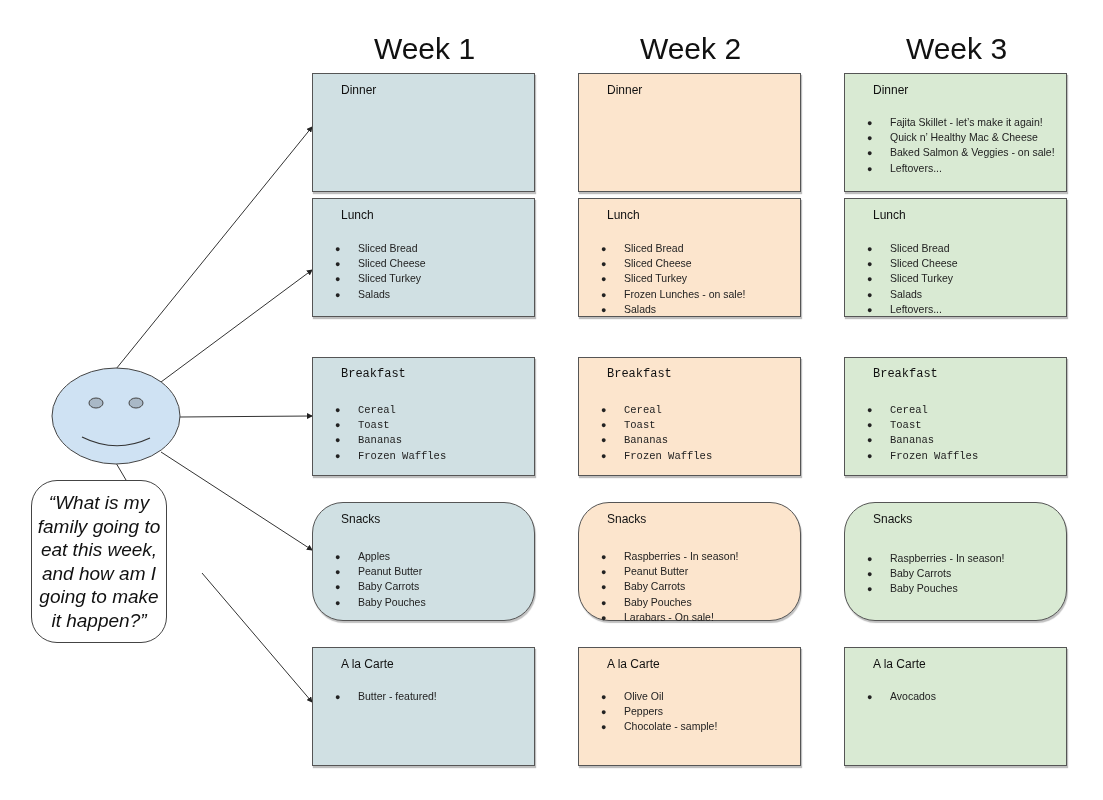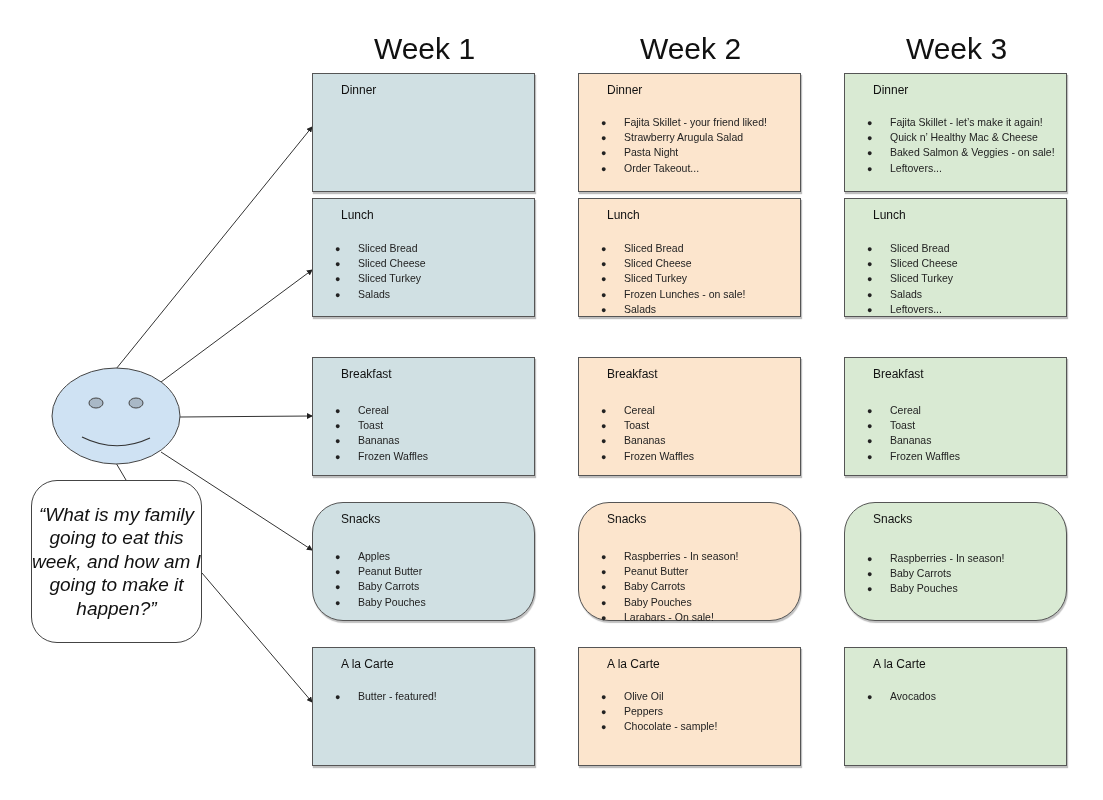--- a/index.html
+++ b/index.html
@@ -11,30 +11,30 @@
           box-sizing: border-box; box-shadow: 1px 2px 1px rgba(0,0,0,0.25); }
   .card .title { position: absolute; left: 12px; top: 9px; font-size: 12px; color: #111; margin-left: 16px; }
   .card ul { position: absolute; left: 12px; top: 42px; margin: 0; padding: 0; list-style: none; }
   .card li { font-size: 10.5px; line-height: 14.2px; white-space: nowrap; color: #222; }
   .card li .bullet { display: inline-block; width: 33px; padding-left: 10px; box-sizing: border-box; font-size: 9px; }
   .w1 { left: 312px; background: #d0e0e3; }
   .w2 { left: 578px; background: #fce5cd; }
   .w3 { left: 844px; background: #d9ead3; }
   .r0 { top: 73px; }
   .r1 { top: 198px; padding-left: 28px; }
-  .r2 { top: 357px; }
+  .r2 { top: 357px; font-family: Liberation Mono, monospace; }
   .r3 { top: 502px; border-radius: 31px; }
   .r4 { top: 647px; }
   .r0 ul, .r4 ul { top: 41px; }
   .r1 ul { top: 42px; }
   .r2 ul { top: 45px; }
   .r3 ul { top: 46px; }
   .w3.r3 ul { top: 48px; }
   svg.connectors { position: absolute; left: 0; top: 0; }
-  .bubble { position: absolute; left: 31px; top: 480px; width: 171px; height: 163px;
+  .bubble { position: absolute; left: 31px; top: 480px; width: 136px; height: 163px;
             border: 1px solid #444; border-radius: 26px; background: #fff; box-sizing: border-box;
             display: flex; align-items: center; justify-content: center; text-align: center; }
   .bubble span { font-style: italic; font-size: 19px; line-height: 23.5px; color: #111; }
 </style>
 </head>
 <body>
 
 <svg class="connectors" width="1103" height="800">
   <defs>
     <marker id="arrow" markerWidth="6" markerHeight="6" refX="5" refY="3" orient="auto">
@@ -95,26 +95,20 @@
       </ul>
     </div>
     <div class="card w1 r4">
       <div class="title">A la Carte</div>
       <ul>
         <li><span class="bullet">●</span><span>Butter - featured!</span></li>
       </ul>
     </div>
     <div class="card w2 r0">
       <div class="title">Dinner</div>
-      <ul>
-        <li><span class="bullet">●</span><span>Fajita Skillet - your friend liked!</span></li>
-        <li><span class="bullet">●</span><span>Strawberry Arugula Salad</span></li>
-        <li><span class="bullet">●</span><span>Pasta Night</span></li>
-        <li><span class="bullet">●</span><span>Order Takeout...</span></li>
-      </ul>
     </div>
     <div class="card w2 r1">
       <div class="title">Lunch</div>
       <ul>
         <li><span class="bullet">●</span><span>Sliced Bread</span></li>
         <li><span class="bullet">●</span><span>Sliced Cheese</span></li>
         <li><span class="bullet">●</span><span>Sliced Turkey</span></li>
         <li><span class="bullet">●</span><span>Frozen Lunches - on sale!</span></li>
         <li><span class="bullet">●</span><span>Salads</span></li>
       </ul>

